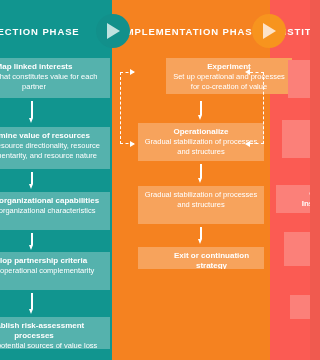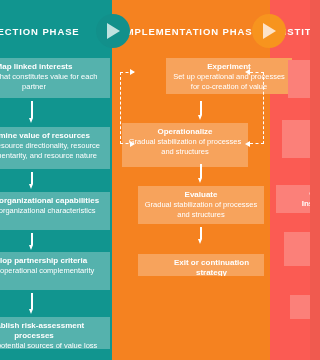--- a/index.html
+++ b/index.html
@@ -51,23 +51,23 @@
 
   
   #box-t1{left:-42px;width:152px;top:58px;height:40px;}
   #box-t2{left:-42px;width:152px;top:127px;height:42px;}
   #box-t3{left:-42px;width:152px;top:192px;height:38px;}
   #box-t4{left:-42px;width:152px;top:252px;height:38px;}
   #box-t5{left:-42px;width:152px;top:317px;height:32px;}
 
   
   #box-o1{left:150px;width:126px;top:58px;height:36px;margin-left:16px;}
-  #box-o2{left:122px;width:126px;top:123px;height:44px;}
+  #box-o2{left:138px;width:126px;top:123px;height:38px;}
   #box-o3{left:138px;width:126px;top:186px;height:38px;}
-  #box-o4{left:138px;width:126px;top:254px;height:22px;padding-left:26px;}
+  #box-o4{left:138px;width:126px;top:247px;height:22px;padding-left:26px;}
 
   
   #box-p1{left:288px;width:110px;top:60px;height:38px;}
   #box-p2{left:282px;width:116px;top:120px;height:38px;}
   #box-p3{left:276px;width:122px;top:185px;height:28px;}
   #box-p4{left:284px;width:114px;top:232px;height:34px;}
   #box-p5{left:290px;width:108px;top:295px;height:24px;}
 
   
   .varrow{position:absolute;width:5px;}
@@ -140,21 +140,20 @@
 
   <div class="box box-orange" id="box-o1">
     <span class="bt">Experiment</span>
     <span class="bs">Set up operational and processes for co-creation of value</span>
   </div>
   <div class="box box-orange" id="box-o2">
     <span class="bt">Operationalize</span>
     <span class="bs">Gradual stabilization of processes and structures</span>
   </div>
   <div class="box box-orange" id="box-o3">
-    <span class="bt">Evaluate</span>
     <span class="bs">Gradual stabilization of processes and structures</span>
   </div>
   <div class="box box-orange single" id="box-o4">
     <span class="bt">Exit or continuation strategy</span>
   </div>
 
   <div class="varrow" style="left:198px;top:101px;height:20px;">
     <div class="stem" style="height:14px;"></div>
       <div class="head" style="top:14px;"></div>
   </div>

